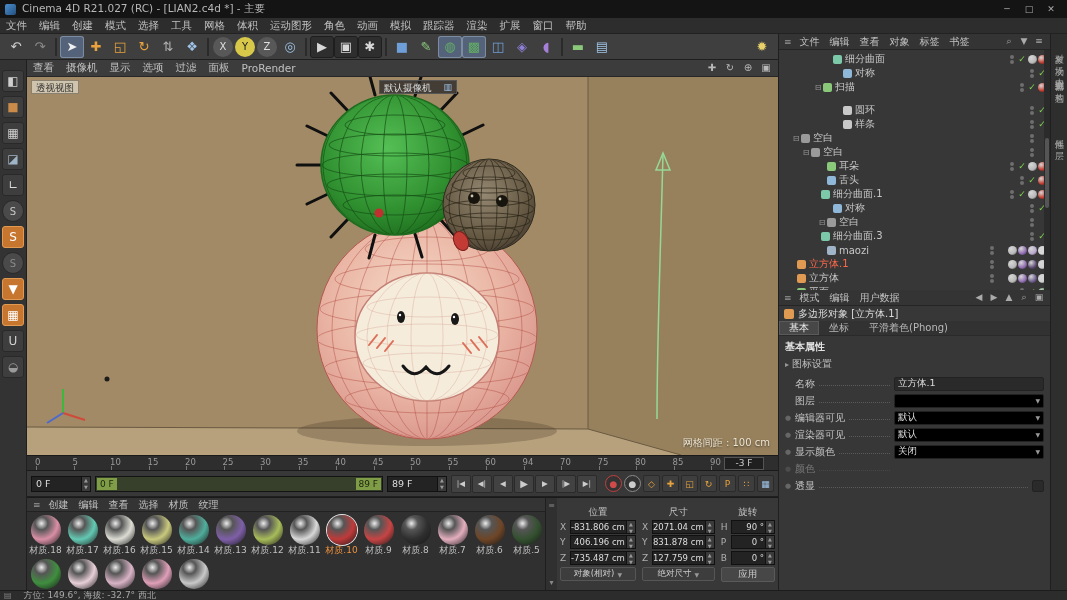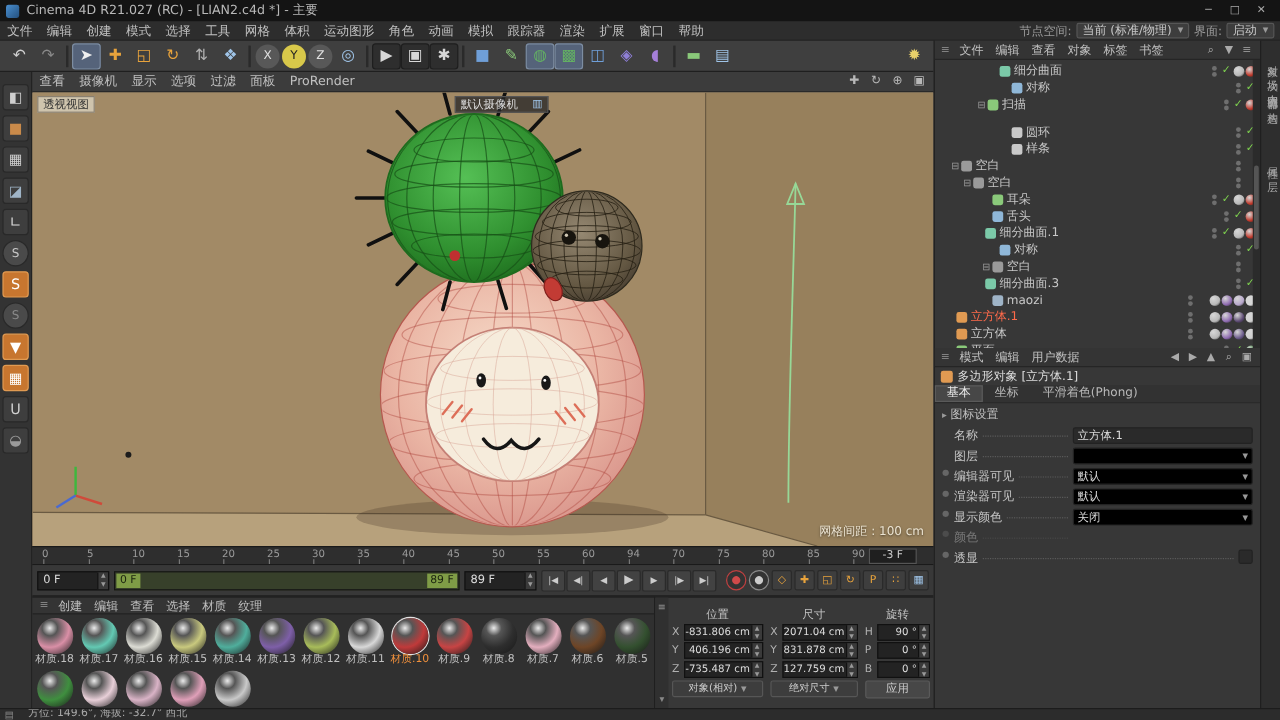--- a/index.html
+++ b/index.html
@@ -112,21 +112,21 @@
 .attr-title{height:15px;display:flex;align-items:center;padding:0 5px;gap:4px;}
 .cube-ic{width:10px;height:10px;background:#e09a52;border-radius:2px;flex:0 0 auto;}
 .attr-title-text{font-size:10px;color:#ddd;white-space:nowrap;}
 .attr-tabs{display:flex;height:15px;border-bottom:1px solid #2a2a2a;background:#323232;}
 .atab{padding:0 10px;font-size:10px;color:#b8b8b8;line-height:14px;white-space:nowrap;}
 .atab.active{background:#474747;color:#ececec;box-shadow:inset 0 0 0 1px #5a5a5a;}
 .attr-section{font-size:10px;color:#e2e2e2;font-weight:bold;padding:4px 6px 1px;}
 .attr-iconrow{display:flex;align-items:center;font-size:10px;color:#c0c0c0;padding:2px 6px;gap:3px;}
 .disc{font-size:8px;color:#999;}
 .attr-rows{padding:2px 6px;}
-.arow-i{display:flex;height:17px;}
+.arow-i{display:flex;align-items:center;height:17px;}
 .adot{width:10px;font-size:7px;color:#666;flex:0 0 auto;}
 .albl{font-size:10px;color:#c4c4c4;white-space:nowrap;}
 .aleader{flex:1;border-bottom:1px dotted #5a5a5a;margin:0 4px 3px;height:8px;min-width:8px;}
 .actl{width:150px;height:14px;background:#000000;border:1px solid #222;border-radius:2px;display:flex;align-items:center;font-size:9.5px;color:#ddd;padding:0 3px;flex:0 0 auto;}
 .actl .av{flex:1;white-space:nowrap;overflow:hidden;}
 .actl .caret{font-size:6px;color:#999;}
 .arow-i.input .actl{background:#2a2a2a;}
 .arow-i.check .actl{width:12px;height:12px;background:#2a2a2a;padding:0;}
 .arow-i.dim{opacity:.45;}
 .arow-i.dim .actl{visibility:hidden;}
@@ -167,32 +167,20 @@
         <span class="menu-item">运动图形</span>
         <span class="menu-item">角色</span>
         <span class="menu-item">动画</span>
         <span class="menu-item">模拟</span>
         <span class="menu-item">跟踪器</span>
         <span class="menu-item">渲染</span>
         <span class="menu-item">扩展</span>
         <span class="menu-item">窗口</span>
         <span class="menu-item">帮助</span>
       </div>
-    <div class="menubar-right">
-      <span class="mb-label">节点空间:</span>
-      <span class="mb-select">
-          <span>当前 (标准/物理)</span>
-          <span class="car">▼</span>
-        </span>
-      <span class="mb-label">界面:</span>
-      <span class="mb-select">
-          <span>启动</span>
-          <span class="car">▼</span>
-        </span>
-    </div>
   </div>
 
   <div class="toolbar">
 
       <div class="tbtn">
         <span class="g" style="color: rgb(208, 208, 208);">↶</span>
       </div>
 
       <div class="tbtn">
         <span class="g" style="color: rgb(138, 138, 138);">↷</span>
@@ -1143,20 +1131,21 @@
       <span class="attr-title-text">多边形对象 [立方体.1]</span>
     </div>
 
     <div class="attr-tabs">
 
     <span class="atab active">基本</span>
         <span class="atab">坐标</span>
         <span class="atab">平滑着色(Phong)</span>
       </div>
 
+    <div class="attr-section">基本属性</div>
     <div class="attr-iconrow">
       <span class="disc">▸</span>
       <span>图标设置</span>
     </div>
 
     <div class="attr-rows">
 
         <div class="arow-i input">
           <span class="adot"></span>
           <span class="albl">名称</span>

